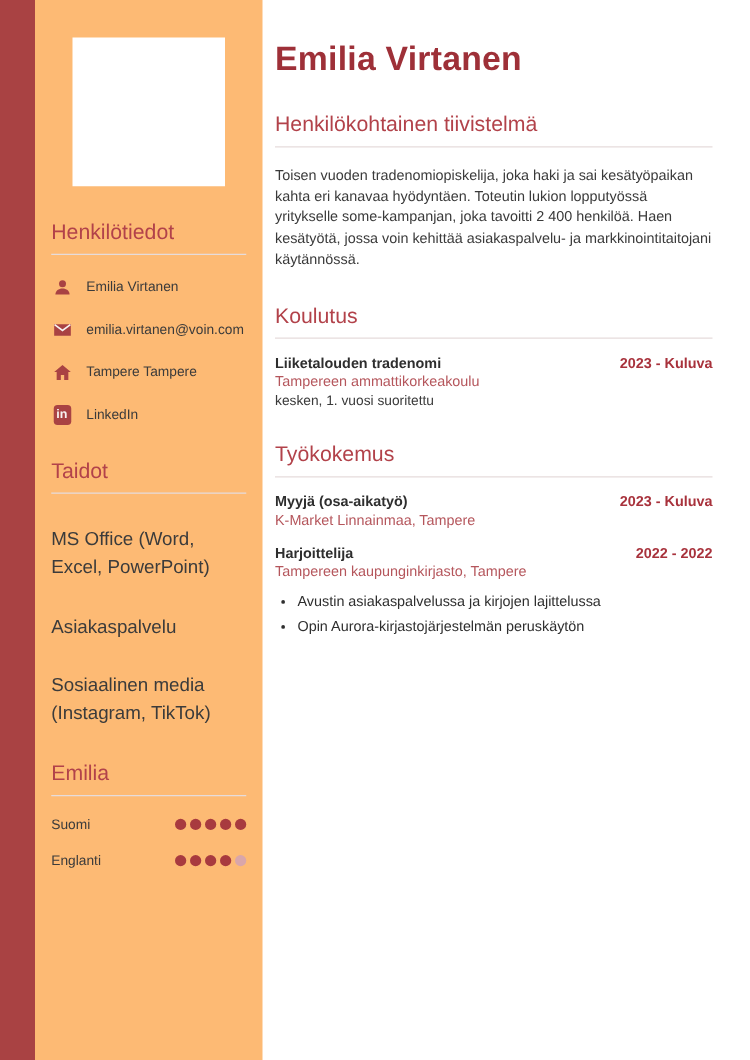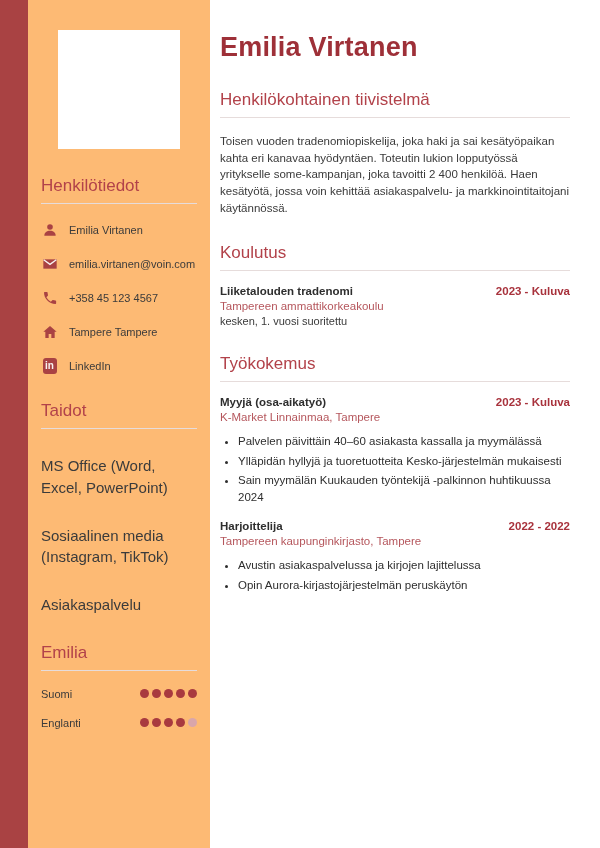--- a/index.html
+++ b/index.html
@@ -157,47 +157,39 @@
         <svg viewBox="0 0 24 24">
             <path d="M2 5h20v14H2z"></path>
             <path d="M2.5 5.5l9.5 7 9.5-7" fill="none" stroke="#f7f3f2" stroke-width="2"></path>
           </svg>
       </span>
       <span>emilia.virtanen@voin.com</span>
     </div>
     <div class="contact-item">
       <span class="contact-icon">
         <svg viewBox="0 0 24 24">
-            <path d="M6.6 10.8c1.5 2.9 3.8 5.2 6.7 6.7l2.2-2.2c.3-.3.7-.4 1-.3 1.2.4 2.4.6 3.7.6.6 0 1 .4 1 1V20c0 .6-.4 1-1 1C10.8 21 3 13.2 3 3.9c0-.6.4-1 1-1h3.4c.6 0 1 .4 1 1 0 1.3.2 2.5.6 3.7.1.3 0 .7-.3 1l-2.1 2.2z"></path>
-          </svg>
-      </span>
-      <span>+358 45 123 4567</span>
-    </div>
-    <div class="contact-item">
-      <span class="contact-icon">
-        <svg viewBox="0 0 24 24">
             <path d="M12 3l10 8.5h-3V21h-5v-6h-4v6H5v-9.5H2z"></path>
           </svg>
       </span>
       <span>Tampere Tampere</span>
     </div>
     <div class="contact-item">
       <span class="contact-icon">
         <span class="linkedin-badge">in</span>
       </span>
       <span>LinkedIn</span>
     </div>
   </div>
 
   <h2 class="side-heading">Taidot</h2>
   <hr class="side-divider">
   <div>
     <div class="skill-item">MS Office (Word, Excel, PowerPoint)</div>
+    <div class="skill-item">Asiakaspalvelu</div>
     <div class="skill-item">Sosiaalinen media (Instagram, TikTok)</div>
-    <div class="skill-item">Asiakaspalvelu</div>
   </div>
 
   <h2 class="side-heading">Emilia</h2>
   <hr class="side-divider">
   <div>
     <div class="lang-row">
       <span>Suomi</span>
       <span class="dots">
           <span class="dot filled"></span>
           <span class="dot filled"></span>
@@ -239,25 +231,20 @@
 
   <h2 class="section-heading">Työkokemus</h2>
   <hr class="main-divider">
 
   <div class="entry">
     <div class="entry-header">
       <span class="entry-title">Myyjä (osa-aikatyö)</span>
       <span class="entry-dates">2023 - Kuluva</span>
     </div>
     <div class="entry-company">K-Market Linnainmaa, Tampere</div>
-    <ul class="entry-bullets">
-      <li>Palvelen päivittäin 40–60 asiakasta kassalla ja myymälässä</li>
-      <li>Ylläpidän hyllyjä ja tuoretuotteita Kesko-järjestelmän mukaisesti</li>
-      <li>Sain myymälän Kuukauden työntekijä -palkinnon huhtikuussa 2024</li>
-    </ul>
   </div>
 
   <div class="entry">
     <div class="entry-header">
       <span class="entry-title">Harjoittelija</span>
       <span class="entry-dates">2022 - 2022</span>
     </div>
     <div class="entry-company">Tampereen kaupunginkirjasto, Tampere</div>
     <ul class="entry-bullets">
       <li>Avustin asiakaspalvelussa ja kirjojen lajittelussa</li>

